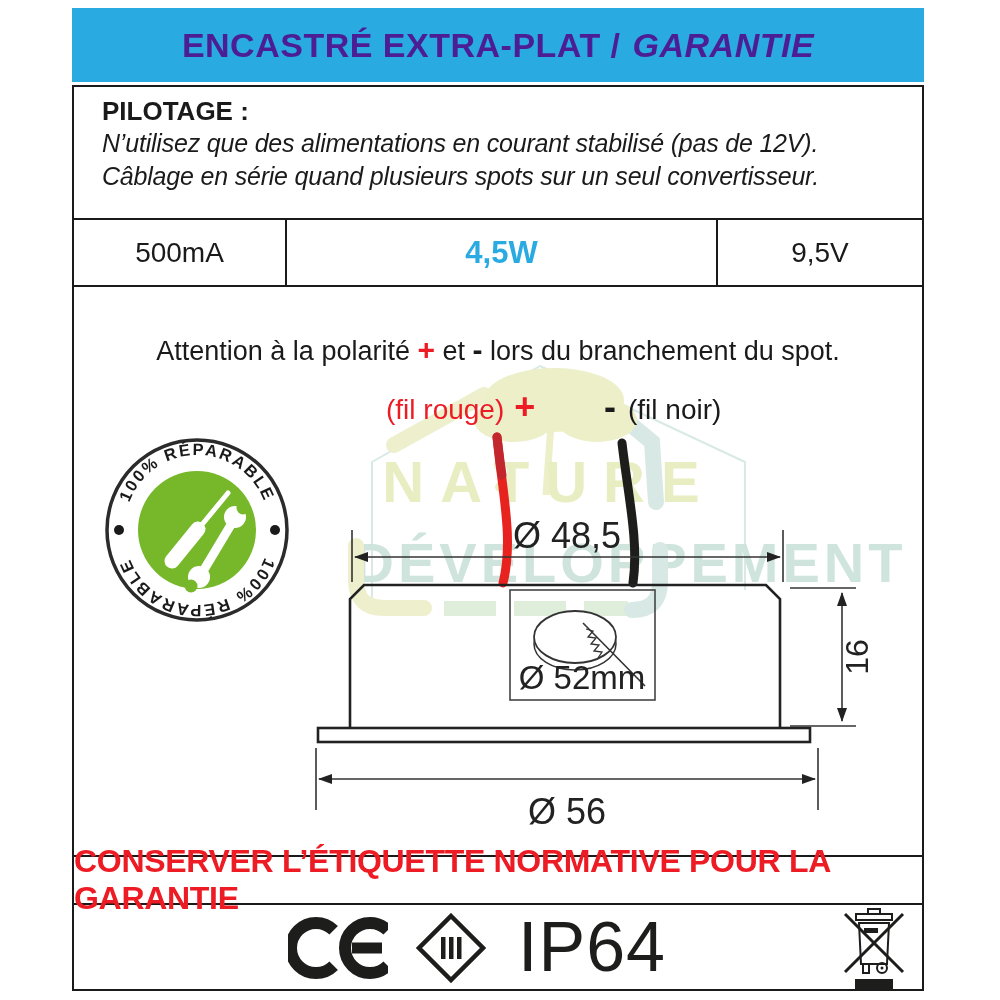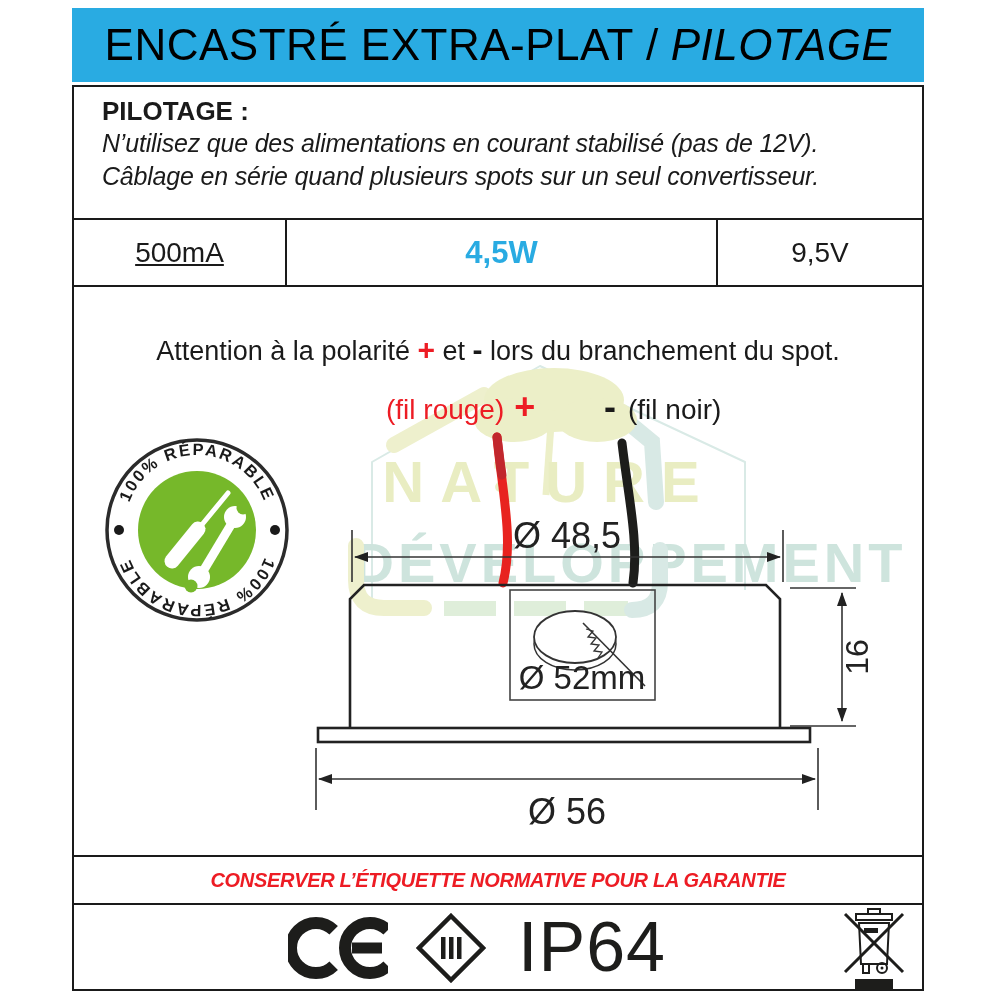--- a/index.html
+++ b/index.html
@@ -2,56 +2,56 @@
 <html><head>
 <meta charset="utf-8">
 <style>
   html,body{margin:0;padding:0;background:#fff;}
   .page{position:relative;width:1000px;height:1000px;background:#fff;
         font-family:"Liberation Sans",sans-serif;color:#1a1a1a;overflow:hidden;}
   .abs{position:absolute;}
   
   .banner{left:72px;top:8px;width:852px;height:74px;background:#29abe2;
           display:flex;align-items:center;justify-content:center;}
-  .banner span{color:#000000;font-weight:400;font-size:44px;letter-spacing:.5px;white-space:pre;}
+  .banner span{color:#4c1d95;font-weight:700;font-size:34px;letter-spacing:.5px;white-space:pre;}
   .banner .it{font-style:italic;margin-left:12px;}
   
   .doc{left:72px;top:85px;width:852px;height:906px;border:2px solid #1a1a1a;box-sizing:border-box;}
   .sec{position:relative;box-sizing:border-box;border-bottom:2px solid #1a1a1a;}
   .sec-pilotage{height:133px;padding:8px 12px 0 28px;}
   .sec-pilotage .hd{font-weight:700;font-size:26px;line-height:32px;}
   .sec-pilotage .ln{font-size:25px;line-height:33px;letter-spacing:-0.2px;font-style:italic;}
   .sec-specs{height:67px;display:flex;}
   .cell{display:flex;align-items:center;justify-content:center;font-size:28px;box-sizing:border-box;}
-  .c1{width:213px;border-right:2px solid #1a1a1a;text-decoration:underline;}
+  .c1{width:213px;border-right:2px solid #1a1a1a;}
   .c2{width:431px;border-right:2px solid #1a1a1a;font-weight:700;color:#29abe2;font-size:31px;}
   .c3{flex:1;}
   .sec-main{height:570px;}
   .attention{left:0;top:46px;width:100%;text-align:center;font-size:27px;}
   .attention .plus{color:#ed1c24;font-weight:700;font-size:30px;}
   .attention .minus{font-weight:700;font-size:30px;}
   .wire-label{display:flex;align-items:baseline;font-size:28px;}
   .lbl-red{left:312px;top:99px;color:#ed1c24;}
   .lbl-red .sign{font-weight:700;font-size:36px;margin-left:10px;color:#ed1c24;}
   .lbl-black{left:530px;top:99px;color:#1a1a1a;}
   .lbl-black .sign{font-weight:700;font-size:36px;margin-right:12px;}
   .sec-warning{height:48px;display:flex;align-items:center;justify-content:center;}
-  .sec-warning div{color:#ed1c24;font-weight:700;font-style:italic;font-size:20px;letter-spacing:-0.3px;}
+  .sec-warning div{color:#ed1c24;font-weight:700;font-size:32px;letter-spacing:-0.3px;}
   .sec-footer{height:84px;border-bottom:none;text-align:center;}
   .ip{left:444px;top:2px;font-size:70px;letter-spacing:1px;color:#1d1d1b;}
   svg text{font-family:"Liberation Sans",sans-serif;}
 </style>
 </head>
 <body>
 
 <div class="page">
 
   <div class="abs banner">
     <span>ENCASTRÉ EXTRA-PLAT /</span>
-    <span class="it">PILOTAGE</span>
+    <span class="it">GARANTIE</span>
   </div>
 
   <div class="abs doc">
 
     <div class="sec sec-pilotage">
       <div class="hd">PILOTAGE :</div>
       <div class="ln">N’utilisez que des alimentations en courant stabilisé (pas de 12V).</div>
       <div class="ln">Câblage en série quand plusieurs spots sur un seul convertisseur.</div>
     </div>
 

